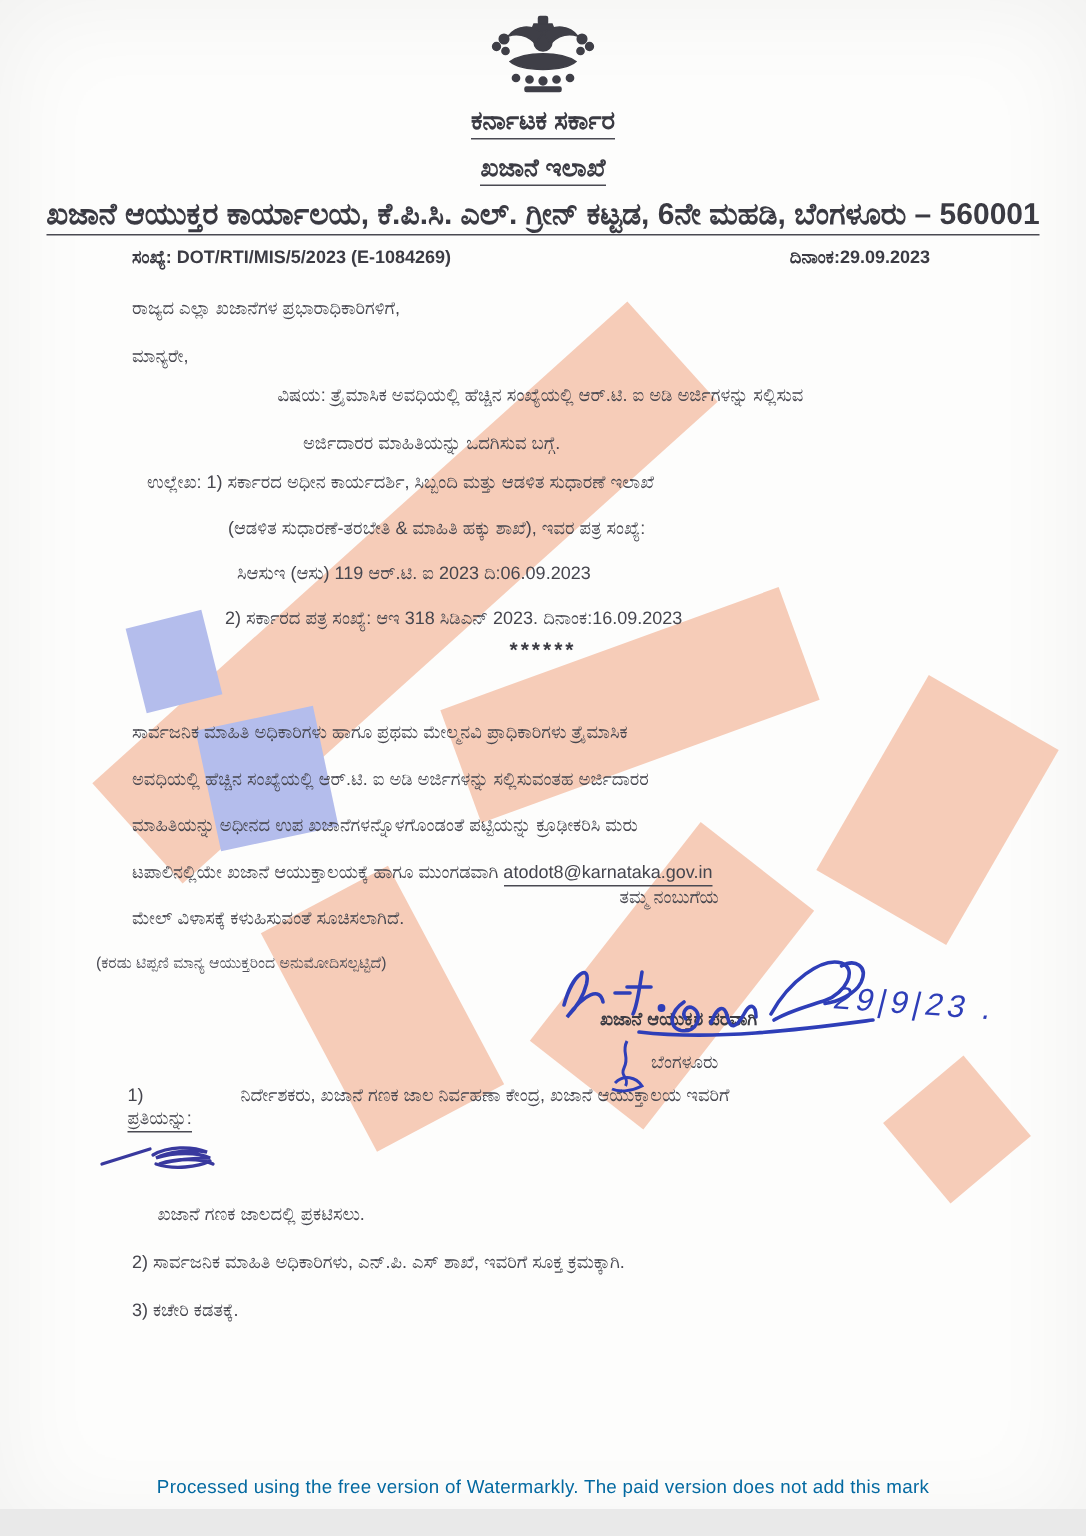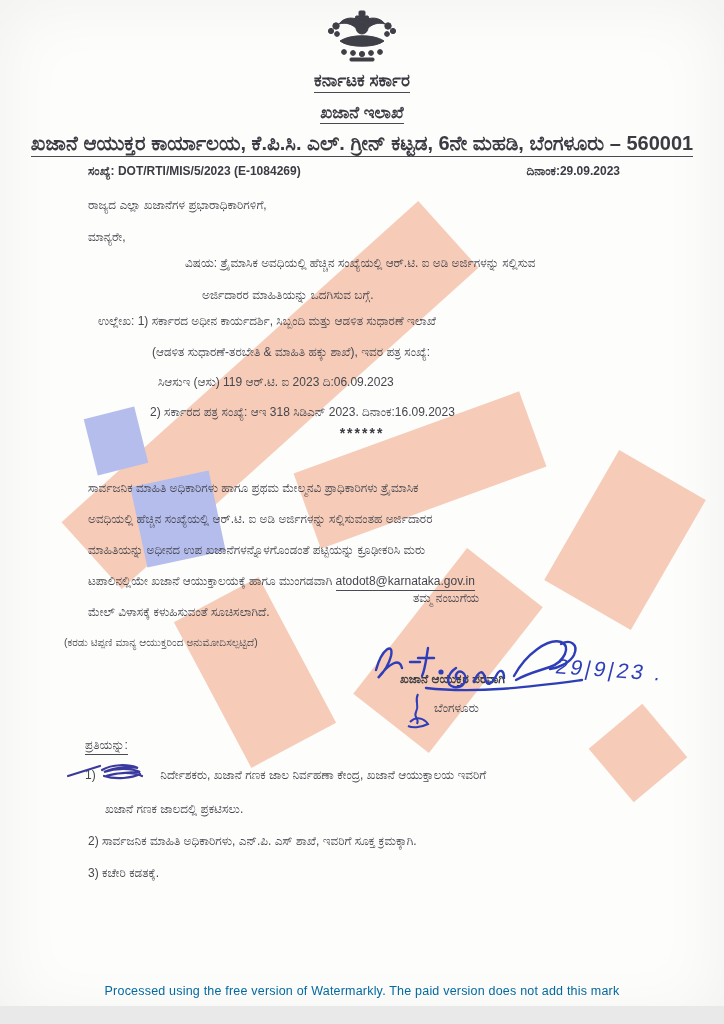--- a/index.html
+++ b/index.html
@@ -134,21 +134,21 @@
     <g fill="none" stroke="#2e3eb8" stroke-width="2">
       <path d="M14,2 C10,10 16,12 12,20 C9,26 16,26 13,32"></path>
       <path d="M6,30 C12,24 20,26 24,32 C16,36 8,36 4,34"></path>
     </g>
   </svg>
   <div class="abs t" style="left:434px;top:698px;">ಬೆಂಗಳೂರು</div>
 
   <div class="abs t" style="left:85px;top:735px;">
     <span class="ul">ಪ್ರತಿಯನ್ನು:</span>
   </div>
-  <div class="abs t" style="left:85px;top:765px;">
+  <div class="abs t" style="left:85px;top:720px;">
     <span>1)</span>
     <span style="display:inline-block;width:58px;"></span>
     <span>ನಿರ್ದೇಶಕರು, ಖಜಾನೆ ಗಣಕ ಜಾಲ ನಿರ್ವಹಣಾ ಕೇಂದ್ರ, ಖಜಾನೆ ಆಯುಕ್ತಾಲಯ ಇವರಿಗೆ</span>
   </div>
 
   <svg class="pen" style="left:66px;top:756px;" width="100" height="30" viewBox="0 0 100 30">
     <g fill="none" stroke="#39399e" stroke-width="2.2" stroke-linecap="round">
       <path d="M2,20 L34,10"></path>
       <path d="M36,14 C46,8 62,8 72,12 C60,10 46,12 38,16 C50,12 66,12 74,16 C62,16 48,18 40,20 C52,16 68,16 76,20"></path>
       <path d="M38,20 C50,24 66,22 74,18"></path>

